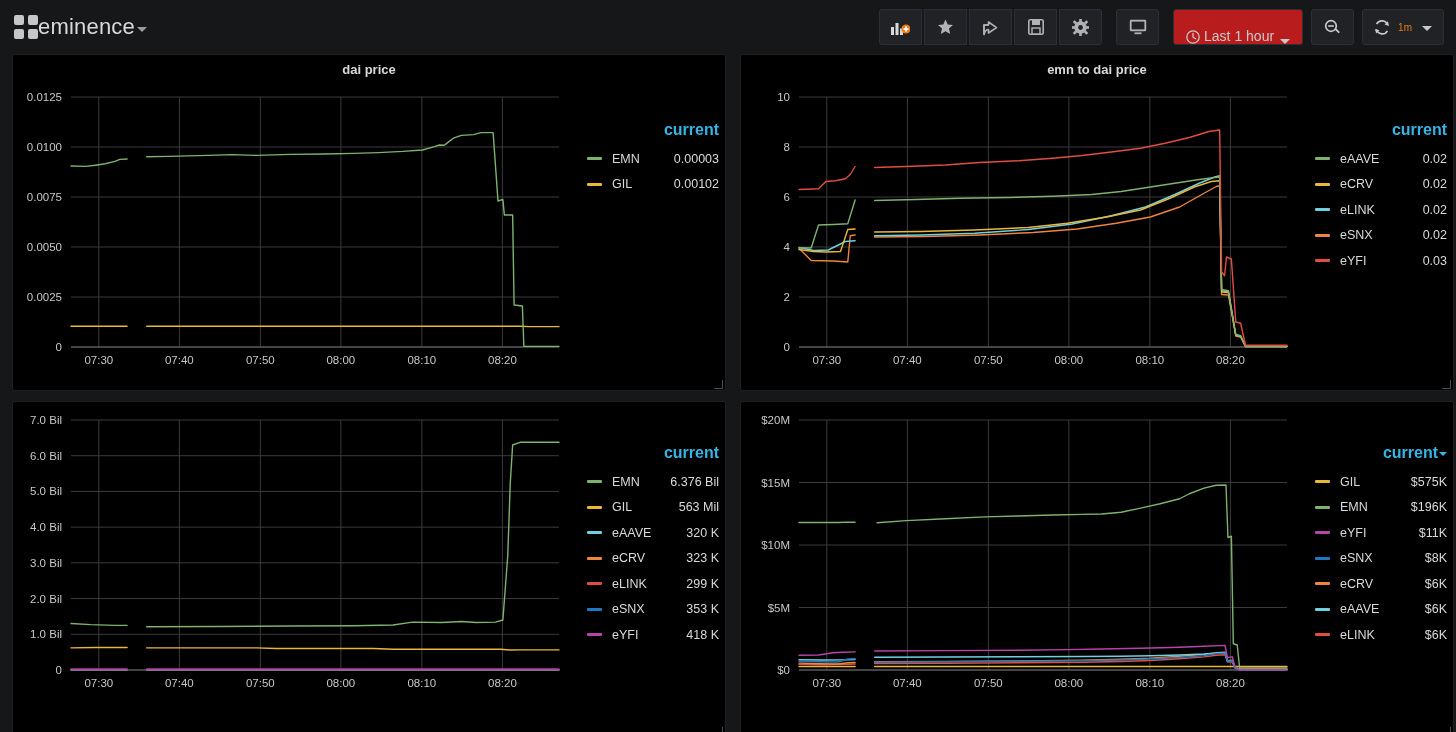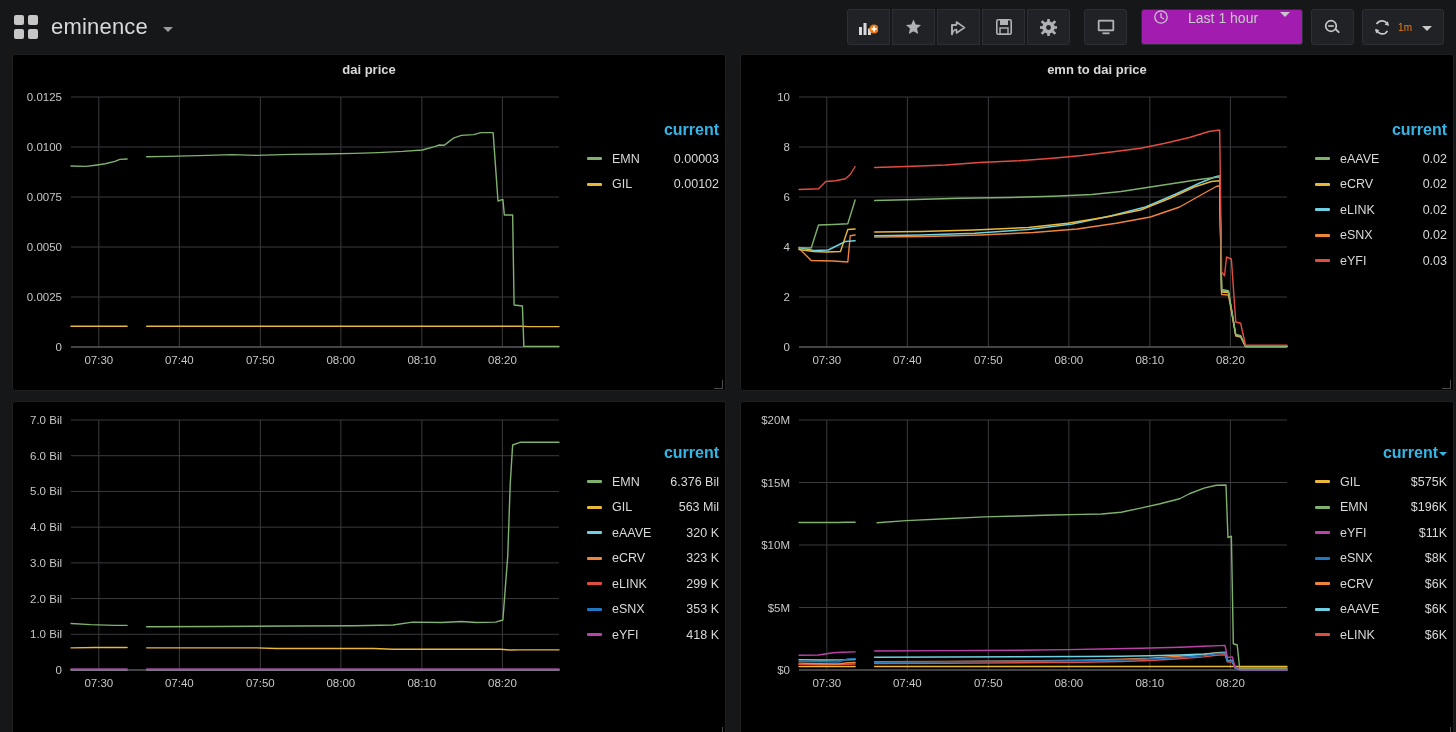--- a/index.html
+++ b/index.html
@@ -12,21 +12,21 @@
   }
 
   
   #navbar {
     height: 54px;
     display: flex;
     align-items: center;
     padding: 0 12px 0 14px;
     background: #161719;
   }
-  .brand { display: flex; align-items: center; gap: 13px; }
+  .brand { display: flex; align-items: center; gap: 0; }
   .brand-icon {
     width: 24px; height: 24px;
     display: grid;
     grid-template-columns: 10px 10px;
     grid-template-rows: 10px 10px;
     gap: 4px;
   }
   .brand-icon i { background: #c7c7c7; border-radius: 2px; display: block; }
   .brand-title {
     font-size: 22px;
@@ -55,24 +55,24 @@
     cursor: pointer;
   }
   .navbtn svg { display: block; }
   .navgroup { display: flex; gap: 2px; margin-right: 6px; }
   .navgroup .navbtn { border-radius: 0; }
   .navgroup .navbtn:first-child { border-top-left-radius: 3px; border-bottom-left-radius: 3px; }
   .navgroup .navbtn:last-child { border-top-right-radius: 3px; border-bottom-right-radius: 3px; }
 
   .timebtn {
     height: 36px;
-    background: #a21caf;
+    background: #b91c1c;
     border: 1px solid #2c2f36;
     border-radius: 3px;
-    display: flex; align-items: flex-start; gap: 20px;
+    display: flex; align-items: flex-end; gap: 4px;
     padding: 0 12px;
     font-size: 14px;
     color: #c8c9ca;
     cursor: pointer;
   }
   .refreshbtn {
     height: 36px;
     background: #202226;
     border: 1px solid #2c2f36;
     border-radius: 3px;

